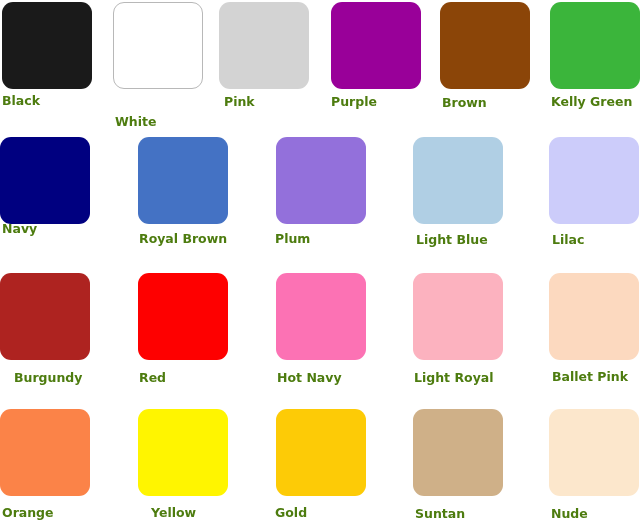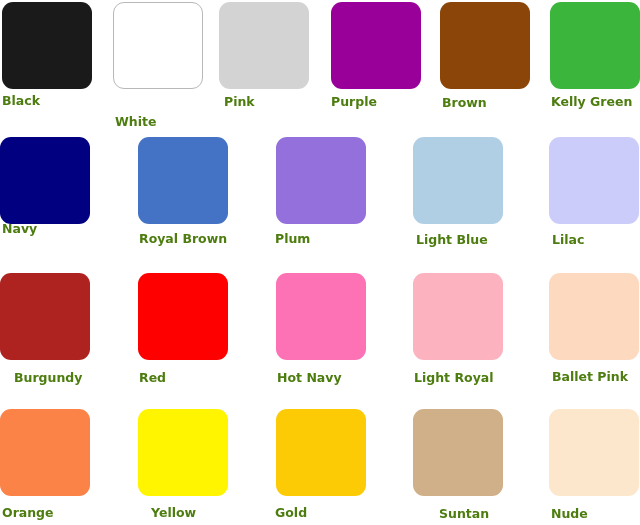--- a/index.html
+++ b/index.html
@@ -116,19 +116,19 @@
     <div class="swatch-cell">
       <div class="swatch" style="left: 138px; top: 409px; width: 90px; height: 87px; background: rgb(255, 245, 0);"></div>
       <div class="swatch-label" style="left: 151px; top: 506px;">Yellow</div>
     </div>
     <div class="swatch-cell">
       <div class="swatch" style="left: 276px; top: 409px; width: 90px; height: 87px; background: rgb(253, 203, 6);"></div>
       <div class="swatch-label" style="left: 275px; top: 506px;">Gold</div>
     </div>
     <div class="swatch-cell">
       <div class="swatch" style="left: 413px; top: 409px; width: 90px; height: 87px; background: rgb(207, 176, 136);"></div>
-      <div class="swatch-label" style="left: 415px; top: 507px; margin-left: 24px;">Suntan</div>
+      <div class="swatch-label" style="left: 415px; top: 507px;">Suntan</div>
     </div>
     <div class="swatch-cell">
       <div class="swatch" style="left: 549px; top: 409px; width: 90px; height: 87px; background: rgb(252, 231, 204);"></div>
       <div class="swatch-label" style="left: 551px; top: 507px; text-align: center;">Nude</div>
     </div>
   </div>
 
 </body></html>

